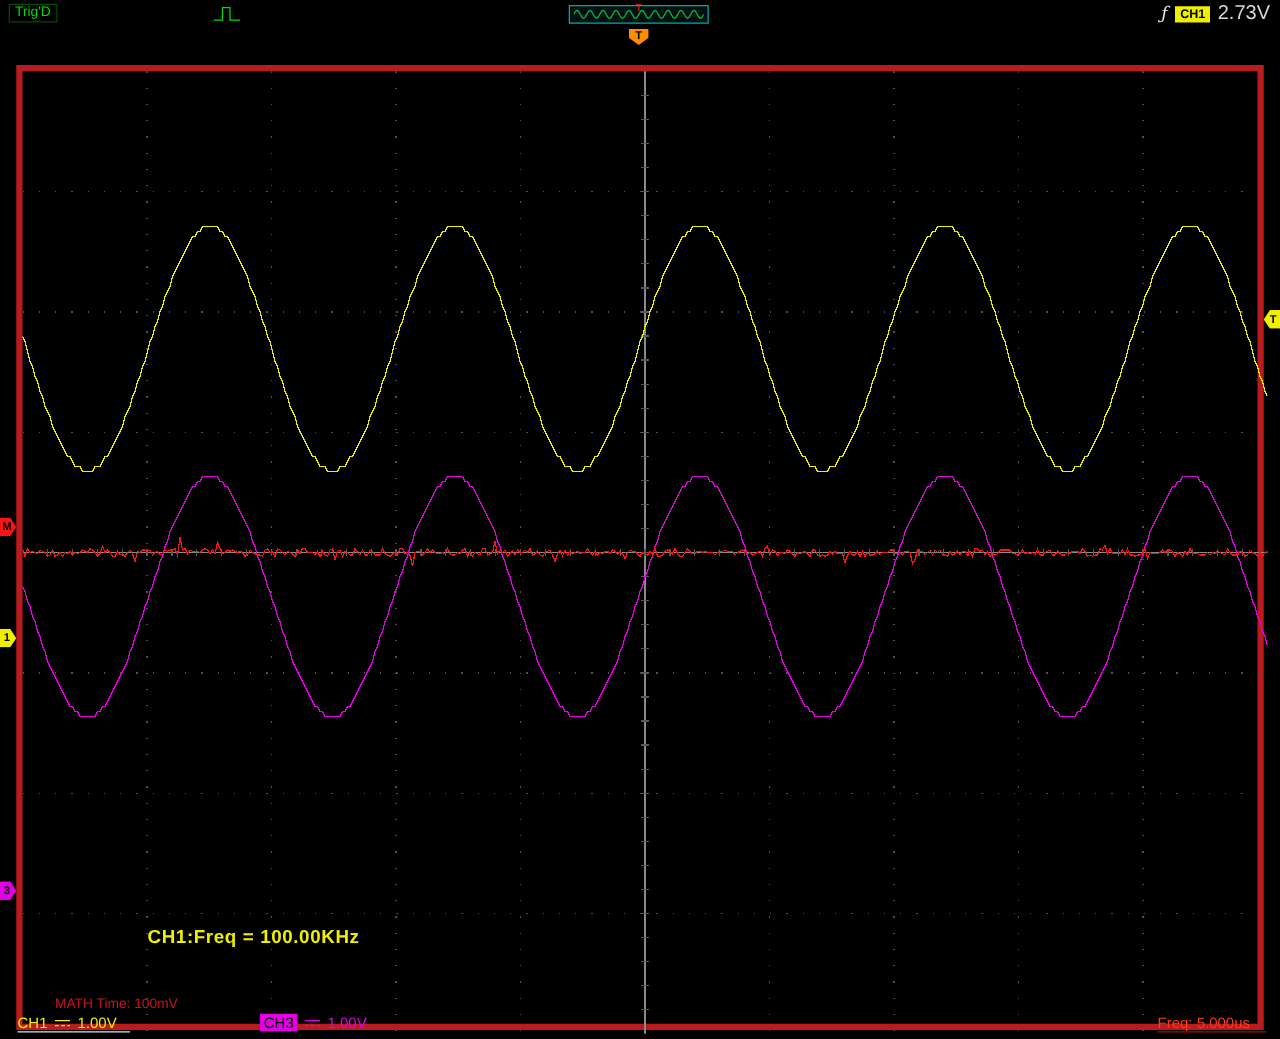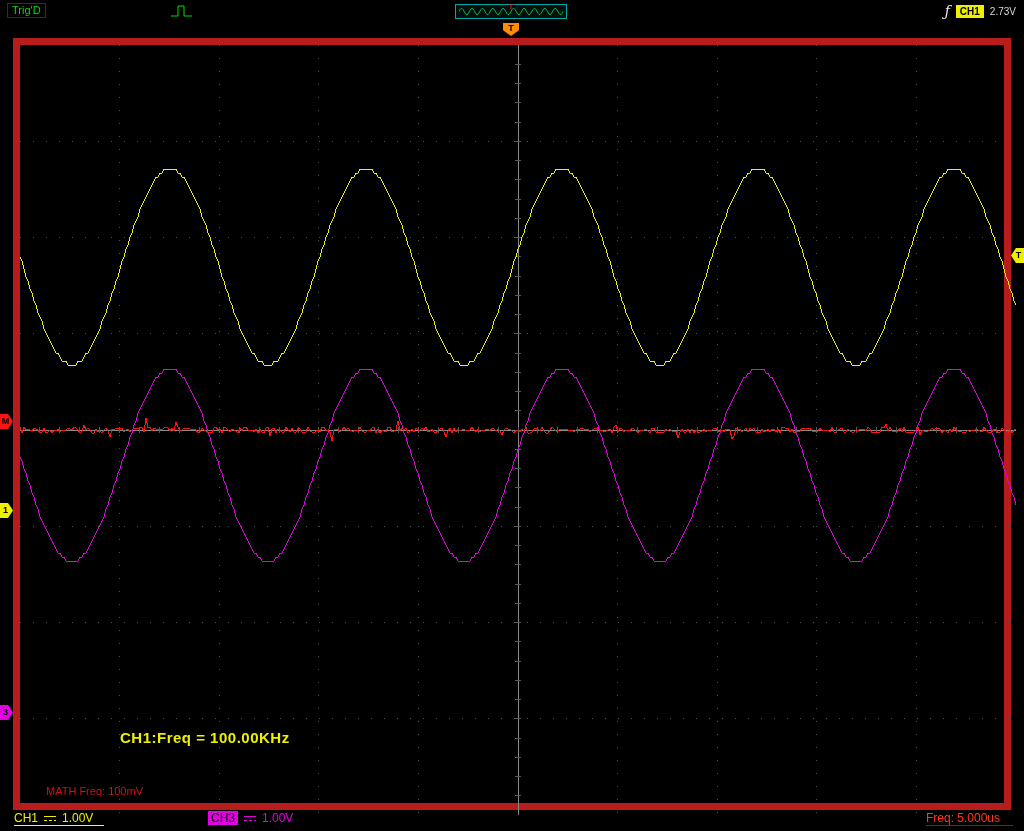--- a/index.html
+++ b/index.html
@@ -12,30 +12,30 @@
          border:1px solid #004d00;padding:0 4px 1px;}
   .pulse-icon{position:absolute;left:170px;top:3px;}
   .preview{position:absolute;left:455px;top:4px;width:112px;height:15px;
            border:1px solid #00a8a8;background:#041010;box-sizing:border-box;}
   .preview svg{position:absolute;left:3px;top:2px;}
   .preview-tick{position:absolute;left:50%;top:-2px;transform:translateX(-50%);
                 color:#ff2a2a;font-size:8px;line-height:8px;z-index:2;}
   .trig-info{position:absolute;right:8px;top:3px;display:flex;align-items:center;gap:6px;height:16px;}
   .f-icon{color:#e8e8e8;font-size:14px;font-family:"DejaVu Serif",serif;font-style:italic;line-height:14px;}
   .ch1-badge{background:#efef00;color:#000;font-size:10px;font-weight:bold;padding:1px 4px;}
-  .trig-level{color:#d8d8d8;font-size:10px;}
+  .trig-level{color:#d8d8d8;font-size:16px;}
 
   
   .top-t{position:absolute;left:503px;top:23px;width:16px;height:13px;background:#ff8c00;
          color:#000;font-size:9px;font-weight:bold;text-align:center;line-height:11px;
          clip-path:polygon(0 0,100% 0,100% 55%,50% 100%,0 55%);z-index:3;}
 
   
-  .graticule{position:absolute;left:13px;top:38px;width:998px;height:772px;
-             border:7px solid #b91c1c;background:#000;box-sizing:border-box;}
+  .graticule{position:absolute;left:13px;top:52px;width:998px;height:772px;
+             border:5px solid #b91c1c;background:#000;box-sizing:border-box;}
   .graticule>svg{position:absolute;left:0;top:0;display:block;}
   .freq{position:absolute;left:100px;top:684px;color:#efef00;font-size:15px;
         font-weight:bold;letter-spacing:.5px;}
   .mathscale{position:absolute;left:26px;top:740px;color:#cc1414;font-size:11px;}
 
   
   .edge-marker{position:absolute;width:13px;height:15px;color:#000;font-size:9px;
                font-weight:bold;text-align:center;line-height:15px;z-index:3;box-sizing:border-box;}
   .edge-marker.left{left:0;clip-path:polygon(0 0,62% 0,100% 50%,62% 100%,0 100%);padding-right:2px;}
   .edge-marker.right{left:1011px;clip-path:polygon(100% 0,38% 0,0 50%,38% 100%,100% 100%);padding-left:2px;}
@@ -183,21 +183,21 @@
         <line x1="495" y1="673.8" x2="501" y2="673.8" stroke="#5a5a5a" shape-rendering="crispEdges"></line>
         <line x1="495" y1="693.0" x2="501" y2="693.0" stroke="#5a5a5a" shape-rendering="crispEdges"></line>
         <line x1="495" y1="712.3" x2="501" y2="712.3" stroke="#5a5a5a" shape-rendering="crispEdges"></line>
         <line x1="495" y1="731.5" x2="501" y2="731.5" stroke="#5a5a5a" shape-rendering="crispEdges"></line>
         <line x1="495" y1="750.8" x2="501" y2="750.8" stroke="#5a5a5a" shape-rendering="crispEdges"></line>
         <polyline points="0,212 2,216 4,224 6,232 8,236 10,244 12,248 14,256 16,260 18,268 20,272 22,276 24,284 26,288 28,292 30,296 32,300 34,304 36,308 38,308 40,312 42,316 44,316 46,316 48,320 50,320 52,320 54,320 56,320 58,316 60,316 62,316 64,312 66,308 68,308 70,304 72,300 74,296 76,292 78,288 80,284 82,276 84,272 86,268 88,260 90,256 92,248 94,244 96,236 98,232 100,224 102,216 104,212 106,204 108,200 110,192 112,188 114,180 116,176 118,172 120,164 122,160 124,156 126,152 128,148 130,144 132,140 134,136 136,132 138,132 140,128 142,128 144,124 146,124 148,124 150,124 152,124 154,124 156,124 158,128 160,128 162,132 164,132 166,136 168,140 170,144 172,148 174,152 176,156 178,160 180,164 182,172 184,176 186,180 188,188 190,192 192,200 194,204 196,212 198,216 200,224 202,232 204,236 206,244 208,248 210,256 212,260 214,268 216,272 218,276 220,284 222,288 224,292 226,296 228,300 230,304 232,308 234,308 236,312 238,316 240,316 242,316 244,320 246,320 248,320 250,320 252,320 254,316 256,316 258,316 260,312 262,308 264,308 266,304 268,300 270,296 272,292 274,288 276,284 278,276 280,272 282,268 284,260 286,256 288,248 290,244 292,236 294,232 296,224 298,216 300,212 302,204 304,200 306,192 308,188 310,180 312,176 314,172 316,164 318,160 320,156 322,152 324,148 326,144 328,140 330,136 332,132 334,132 336,128 338,128 340,124 342,124 344,124 346,124 348,124 350,124 352,124 354,128 356,128 358,132 360,132 362,136 364,140 366,144 368,148 370,152 372,156 374,160 376,164 378,172 380,176 382,180 384,188 386,192 388,200 390,204 392,212 394,216 396,224 398,232 400,236 402,244 404,248 406,256 408,260 410,268 412,272 414,276 416,284 418,288 420,292 422,296 424,300 426,304 428,308 430,308 432,312 434,316 436,316 438,316 440,320 442,320 444,320 446,320 448,320 450,316 452,316 454,316 456,312 458,308 460,308 462,304 464,300 466,296 468,292 470,288 472,284 474,276 476,272 478,268 480,260 482,256 484,248 486,244 488,236 490,232 492,224 494,216 496,212 498,204 500,200 502,192 504,188 506,180 508,176 510,172 512,164 514,160 516,156 518,152 520,148 522,144 524,140 526,136 528,132 530,132 532,128 534,128 536,124 538,124 540,124 542,124 544,124 546,124 548,124 550,128 552,128 554,132 556,132 558,136 560,140 562,144 564,148 566,152 568,156 570,160 572,164 574,172 576,176 578,180 580,188 582,192 584,200 586,204 588,212 590,216 592,224 594,232 596,236 598,244 600,248 602,256 604,260 606,268 608,272 610,276 612,284 614,288 616,292 618,296 620,300 622,304 624,308 626,308 628,312 630,316 632,316 634,316 636,320 638,320 640,320 642,320 644,320 646,316 648,316 650,316 652,312 654,308 656,308 658,304 660,300 662,296 664,292 666,288 668,284 670,276 672,272 674,268 676,260 678,256 680,248 682,244 684,236 686,232 688,224 690,216 692,212 694,204 696,200 698,192 700,188 702,180 704,176 706,172 708,164 710,160 712,156 714,152 716,148 718,144 720,140 722,136 724,132 726,132 728,128 730,128 732,124 734,124 736,124 738,124 740,124 742,124 744,124 746,128 748,128 750,132 752,132 754,136 756,140 758,144 760,148 762,152 764,156 766,160 768,164 770,172 772,176 774,180 776,188 778,192 780,200 782,204 784,212 786,216 788,224 790,232 792,236 794,244 796,248 798,256 800,260 802,268 804,272 806,276 808,284 810,288 812,292 814,296 816,300 818,304 820,308 822,308 824,312 826,316 828,316 830,316 832,320 834,320 836,320 838,320 840,320 842,316 844,316 846,316 848,312 850,308 852,308 854,304 856,300 858,296 860,292 862,288 864,284 866,276 868,272 870,268 872,260 874,256 876,248 878,244 880,236 882,232 884,224 886,216 888,212 890,204 892,200 894,192 896,188 898,180 900,176 902,172 904,164 906,160 908,156 910,152 912,148 914,144 916,140 918,136 920,132 922,132 924,128 926,128 928,124 930,124 932,124 934,124 936,124 938,124 940,124 942,128 944,128 946,132 948,132 950,136 952,140 954,144 956,148 958,152 960,156 962,160 964,164 966,172 968,176 970,180 972,188 974,192 976,200 978,204 980,212 982,216 984,224 986,232 988,236 990,244 992,248 994,256 996,260" fill="none" stroke="#efef00" stroke-width="1" shape-rendering="crispEdges"></polyline>
         <polyline points="0,412 2,416 4,424 6,428 8,436 10,440 12,448 14,452 16,460 18,464 20,472 22,476 24,480 26,484 28,488 30,492 32,496 34,500 36,504 38,508 40,508 42,512 44,512 46,516 48,516 50,516 52,516 54,516 56,516 58,516 60,512 62,512 64,508 66,508 68,504 70,500 72,496 74,492 76,488 78,484 80,480 82,476 84,472 86,464 88,460 90,452 92,448 94,440 96,436 98,428 100,424 102,416 104,412 106,404 108,400 110,392 112,388 114,380 116,376 118,368 120,364 122,360 124,356 126,352 128,348 130,344 132,340 134,336 136,332 138,332 140,328 142,328 144,324 146,324 148,324 150,324 152,324 154,324 156,324 158,328 160,328 162,332 164,332 166,336 168,340 170,344 172,348 174,352 176,356 178,360 180,364 182,368 184,376 186,380 188,388 190,392 192,400 194,404 196,412 198,416 200,424 202,428 204,436 206,440 208,448 210,452 212,460 214,464 216,472 218,476 220,480 222,484 224,488 226,492 228,496 230,500 232,504 234,508 236,508 238,512 240,512 242,516 244,516 246,516 248,516 250,516 252,516 254,516 256,512 258,512 260,508 262,508 264,504 266,500 268,496 270,492 272,488 274,484 276,480 278,476 280,472 282,464 284,460 286,452 288,448 290,440 292,436 294,428 296,424 298,416 300,412 302,404 304,400 306,392 308,388 310,380 312,376 314,368 316,364 318,360 320,356 322,352 324,348 326,344 328,340 330,336 332,332 334,332 336,328 338,328 340,324 342,324 344,324 346,324 348,324 350,324 352,324 354,328 356,328 358,332 360,332 362,336 364,340 366,344 368,348 370,352 372,356 374,360 376,364 378,368 380,376 382,380 384,388 386,392 388,400 390,404 392,412 394,416 396,424 398,428 400,436 402,440 404,448 406,452 408,460 410,464 412,472 414,476 416,480 418,484 420,488 422,492 424,496 426,500 428,504 430,508 432,508 434,512 436,512 438,516 440,516 442,516 444,516 446,516 448,516 450,516 452,512 454,512 456,508 458,508 460,504 462,500 464,496 466,492 468,488 470,484 472,480 474,476 476,472 478,464 480,460 482,452 484,448 486,440 488,436 490,428 492,424 494,416 496,412 498,404 500,400 502,392 504,388 506,380 508,376 510,368 512,364 514,360 516,356 518,352 520,348 522,344 524,340 526,336 528,332 530,332 532,328 534,328 536,324 538,324 540,324 542,324 544,324 546,324 548,324 550,328 552,328 554,332 556,332 558,336 560,340 562,344 564,348 566,352 568,356 570,360 572,364 574,368 576,376 578,380 580,388 582,392 584,400 586,404 588,412 590,416 592,424 594,428 596,436 598,440 600,448 602,452 604,460 606,464 608,472 610,476 612,480 614,484 616,488 618,492 620,496 622,500 624,504 626,508 628,508 630,512 632,512 634,516 636,516 638,516 640,516 642,516 644,516 646,516 648,512 650,512 652,508 654,508 656,504 658,500 660,496 662,492 664,488 666,484 668,480 670,476 672,472 674,464 676,460 678,452 680,448 682,440 684,436 686,428 688,424 690,416 692,412 694,404 696,400 698,392 700,388 702,380 704,376 706,368 708,364 710,360 712,356 714,352 716,348 718,344 720,340 722,336 724,332 726,332 728,328 730,328 732,324 734,324 736,324 738,324 740,324 742,324 744,324 746,328 748,328 750,332 752,332 754,336 756,340 758,344 760,348 762,352 764,356 766,360 768,364 770,368 772,376 774,380 776,388 778,392 780,400 782,404 784,412 786,416 788,424 790,428 792,436 794,440 796,448 798,452 800,460 802,464 804,472 806,476 808,480 810,484 812,488 814,492 816,496 818,500 820,504 822,508 824,508 826,512 828,512 830,516 832,516 834,516 836,516 838,516 840,516 842,516 844,512 846,512 848,508 850,508 852,504 854,500 856,496 858,492 860,488 862,484 864,480 866,476 868,472 870,464 872,460 874,452 876,448 878,440 880,436 882,428 884,424 886,416 888,412 890,404 892,400 894,392 896,388 898,380 900,376 902,368 904,364 906,360 908,356 910,352 912,348 914,344 916,340 918,336 920,332 922,332 924,328 926,328 928,324 930,324 932,324 934,324 936,324 938,324 940,324 942,328 944,328 946,332 948,332 950,336 952,340 954,344 956,348 958,352 960,356 962,360 964,364 966,368 968,376 970,380 972,388 974,392 976,400 978,404 980,412 982,416 984,424 986,428 988,436 990,440 992,448 994,452 996,460" fill="none" stroke="#e400e4" stroke-width="1" shape-rendering="crispEdges"></polyline>
         <polyline points="0,382 2,388 4,382 6,385 8,384 10,385 12,386 14,383 16,384 18,385 20,388 22,387 24,383 26,388 28,387 30,385 32,388 34,385 36,386 38,384 40,387 42,385 44,386 46,385 48,383 50,384 52,385 54,382 56,383 58,385 60,388 62,386 64,380 66,385 68,383 70,385 72,388 74,388 76,384 78,387 80,386 82,388 84,385 86,383 88,386 90,392 92,384 94,385 96,383 98,383 100,384 102,383 104,387 106,385 108,384 110,387 112,385 114,383 116,384 118,383 120,383 122,382 124,387 126,373 128,383 130,382 132,386 134,383 136,384 138,384 140,384 142,385 144,383 146,382 148,383 150,386 152,383 154,386 156,377 158,382 160,386 162,385 164,383 166,384 168,383 170,384 172,385 174,384 176,385 178,388 180,387 182,383 184,385 186,386 188,387 190,387 192,388 194,383 196,382 198,385 200,384 202,388 204,382 206,383 208,385 210,387 212,384 214,385 216,386 218,388 220,383 222,386 224,382 226,382 228,385 230,385 232,385 234,387 236,384 238,388 240,384 242,387 244,388 246,383 248,382 250,391 252,384 254,383 256,388 258,384 260,385 262,387 264,387 266,382 268,385 270,387 272,383 274,387 276,387 278,383 280,384 282,387 284,387 286,387 288,382 290,386 292,387 294,388 296,386 298,385 300,387 302,382 304,382 306,386 308,385 310,387 312,396 314,385 316,384 318,384 320,387 322,385 324,382 326,385 328,383 330,385 332,386 334,386 336,385 338,386 340,382 342,386 344,387 346,387 348,385 350,386 352,383 354,382 356,388 358,384 360,388 362,385 364,386 366,387 368,382 370,382 372,387 374,386 376,385 378,376 380,386 382,383 384,385 386,383 388,388 390,386 392,384 394,387 396,383 398,385 400,385 402,383 404,385 406,382 408,387 410,386 412,384 414,387 416,388 418,385 420,384 422,383 424,387 426,392 428,386 430,383 432,388 434,383 436,387 438,384 440,386 442,385 444,384 446,386 448,385 450,385 452,382 454,385 456,387 458,384 460,387 462,385 464,386 466,384 468,384 470,386 472,383 474,384 476,386 478,384 480,386 482,390 484,385 486,383 488,384 490,384 492,386 494,388 496,385 498,386 500,387 502,384 504,386 506,382 508,388 510,388 512,387 514,384 516,383 518,384 520,386 522,382 524,386 526,388 528,388 530,385 532,382 534,384 536,386 538,386 540,384 542,384 544,385 546,384 548,385 550,385 552,385 554,387 556,385 558,384 560,384 562,383 564,384 566,384 568,384 570,387 572,385 574,384 576,383 578,384 580,386 582,385 584,387 586,386 588,385 590,384 592,388 594,382 596,380 598,387 600,383 602,384 604,387 606,385 608,385 610,386 612,383 614,384 616,386 618,388 620,385 622,386 624,385 626,384 628,386 630,388 632,383 634,383 636,387 638,388 640,387 642,388 644,387 646,384 648,386 650,384 652,386 654,386 656,386 658,393 660,387 662,384 664,387 666,387 668,384 670,388 672,384 674,388 676,385 678,387 680,387 682,386 684,384 686,387 688,385 690,385 692,385 694,383 696,383 698,386 700,386 702,385 704,387 706,384 708,384 710,385 712,394 714,391 716,383 718,384 720,384 722,387 724,385 726,383 728,387 730,383 732,385 734,383 736,387 738,387 740,388 742,384 744,387 746,386 748,384 750,387 752,384 754,384 756,387 758,384 760,388 762,382 764,382 766,384 768,383 770,387 772,384 774,388 776,386 778,387 780,386 782,383 784,383 786,383 788,383 790,383 792,386 794,386 796,387 798,386 800,383 802,386 804,385 806,386 808,385 810,387 812,382 814,387 816,387 818,385 820,384 822,383 824,387 826,387 828,384 830,386 832,387 834,387 836,385 838,386 840,384 842,384 844,384 846,386 848,382 850,384 852,388 854,387 856,388 858,387 860,387 862,382 864,383 866,379 868,386 870,382 872,386 874,386 876,386 878,386 880,383 882,387 884,382 886,387 888,387 890,388 892,387 894,387 896,385 898,382 900,390 902,385 904,386 906,386 908,386 910,385 912,383 914,385 916,383 918,383 920,384 922,388 924,385 926,386 928,388 930,384 932,387 934,382 936,385 938,386 940,386 942,387 944,387 946,387 948,385 950,387 952,385 954,386 956,384 958,385 960,386 962,387 964,382 966,385 968,387 970,387 972,387 974,384 976,385 978,388 980,387 982,383 984,385 986,386 988,388 990,385 992,388 994,385 996,384" fill="none" stroke="#ff1212" stroke-width="1" shape-rendering="crispEdges"></polyline>
       </svg>
     <div class="freq">CH1:Freq = 100.00KHz</div>
-    <div class="mathscale">MATH Freq: 100mV</div>
+    <div class="mathscale">MATH Time: 100mV</div>
   </div>
 
   <div class="edge-marker left m-marker">M</div>
   <div class="edge-marker left ch1-marker">1</div>
   <div class="edge-marker left ch3-marker">3</div>
   <div class="edge-marker right t-marker">T</div>
 
   <div class="bottombar">
     <div class="chgroup ch1g">
       <span>CH1</span>

